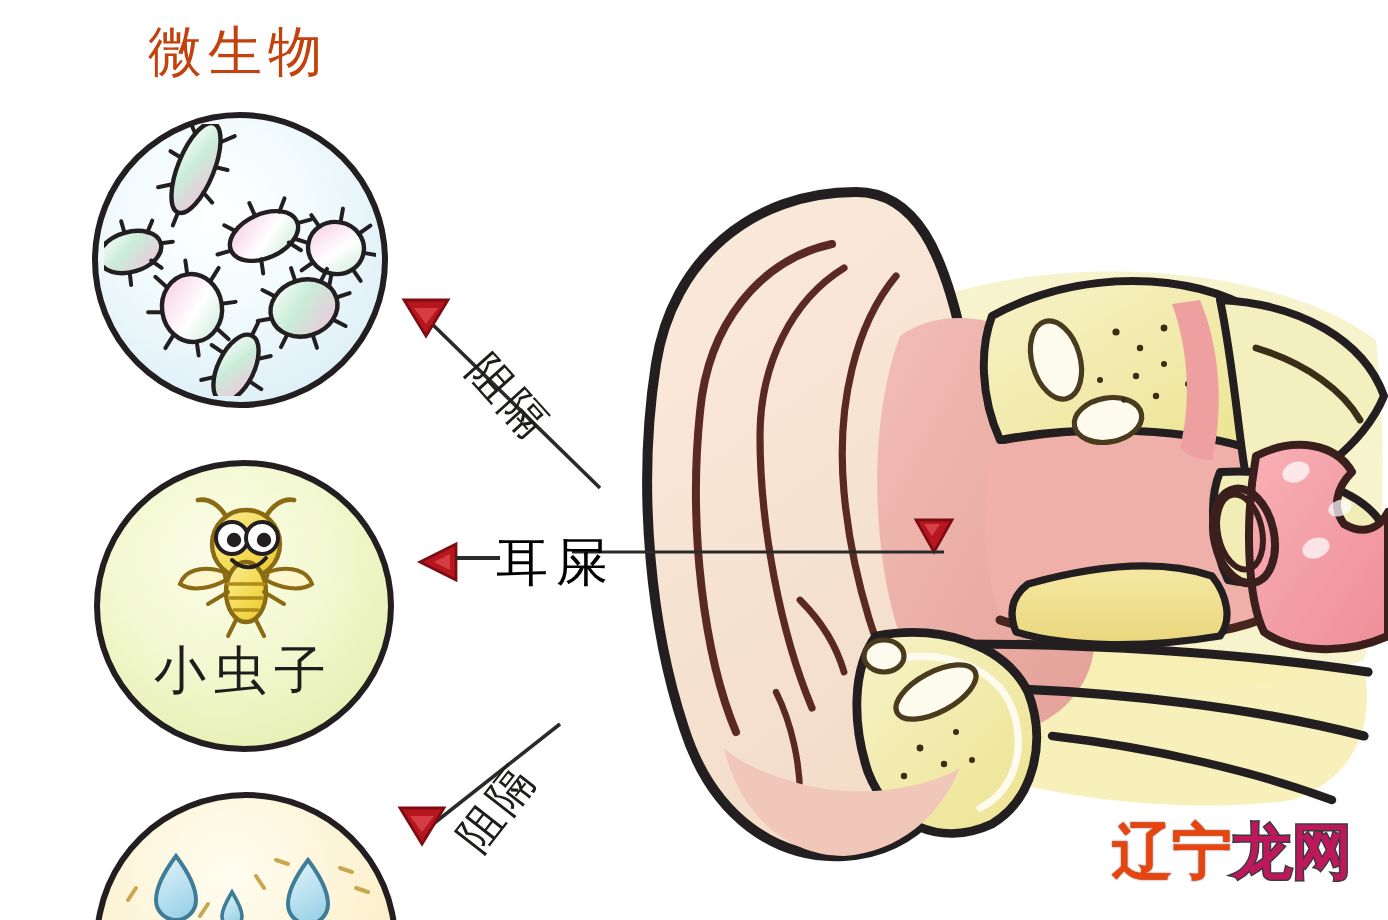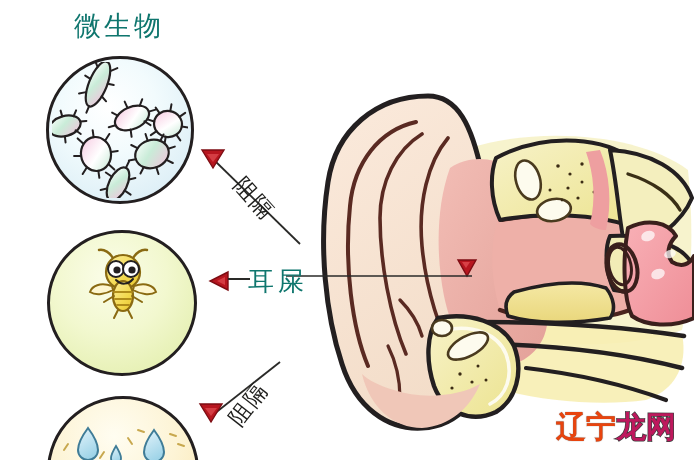--- a/index.html
+++ b/index.html
@@ -20,21 +20,21 @@
   .abs { position: absolute; }
 
   
   .title-text {
     position: absolute;
     left: 74px;
     top: 8px;
     width: 160px;
     font-size: 27px;
     letter-spacing: 3px;
-    color: #0f766e;
+    color: #c2410c;
     font-weight: 500;
     font-family: "DejaVu Sans", sans-serif;
     white-space: nowrap;
   }
 
   
   .circle {
     position: absolute;
     border-radius: 50%;
     border: 3px solid #231f20;
@@ -73,21 +73,21 @@
     font-weight: 500;
     white-space: nowrap;
     transform-origin: 0 50%;
   }
 
   
   .wax-label {
     position: absolute;
     font-size: 26px;
     letter-spacing: 4px;
-    color: #0f766e;
+    color: #000000;
     font-family: "DejaVu Sans", sans-serif;
     font-weight: 500;
     white-space: nowrap;
   }
 
   
   #watermark {
     position: absolute;
     left: 556px;
     top: 412px;
@@ -401,20 +401,21 @@
       <path d="M40 62 L44 70"></path>
     </g>
 
     <circle cx="28" cy="21" r="8" fill="#ffffff" stroke="#231f20" stroke-width="2"></circle>
     <circle cx="43" cy="21" r="8" fill="#ffffff" stroke="#231f20" stroke-width="2"></circle>
     <circle cx="29" cy="22" r="3.6" fill="#231f20"></circle>
     <circle cx="44" cy="22" r="3.6" fill="#231f20"></circle>
 
     <path d="M28 32 C33 37 40 37 45 31" fill="none" stroke="#231f20" stroke-width="2" stroke-linecap="round"></path>
   </svg>
+  <div class="circle-caption" style="left:47px; top:318px; width:150px;">小虫子</div>
 
   <div class="circle" id="circle-water"></div>
   <svg class="abs" style="left:58px; top:410px;" width="132" height="50" viewBox="0 0 132 50">
     <defs>
       <linearGradient id="dropG" x1="0" y1="0" x2="0.4" y2="1">
         <stop offset="0%" stop-color="#e4f4fb"></stop>
         <stop offset="100%" stop-color="#9fd4e8"></stop>
       </linearGradient>
     </defs>
     <path d="M30 18 C36 26 40 34 40 40 C40 46 35 50 30 50 C25 50 20 46 20 40 C20 34 24 26 30 18 Z" fill="url(#dropG)" stroke="#3f7c97" stroke-width="2"></path>

